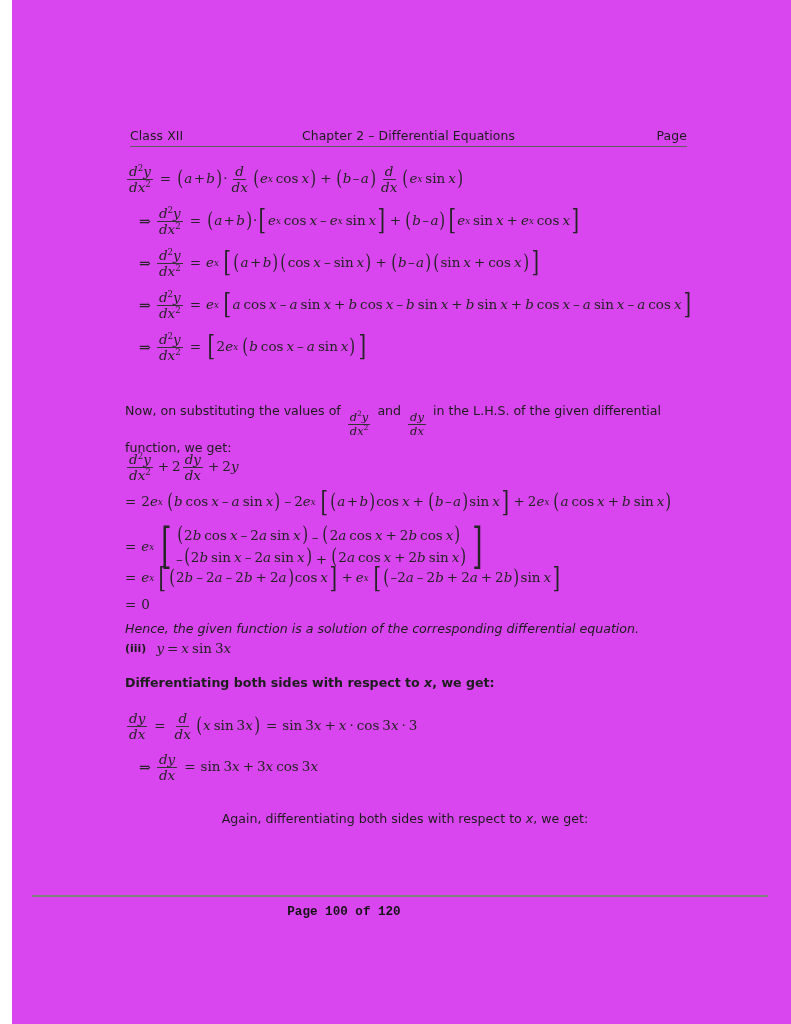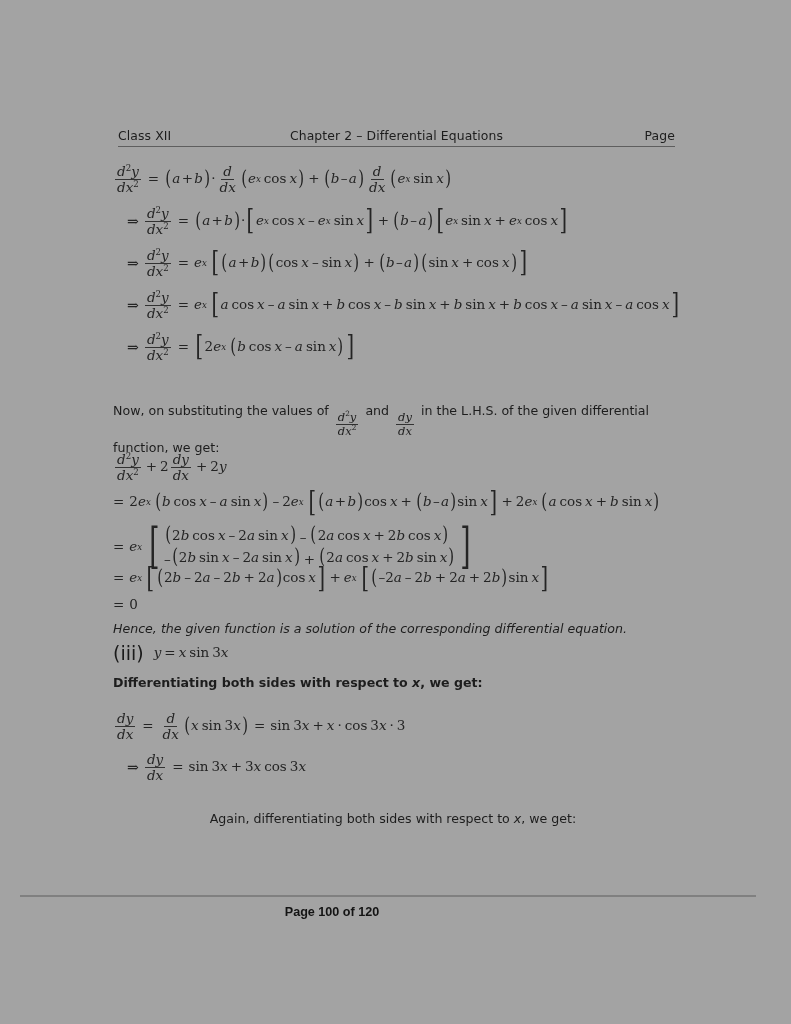--- a/index.html
+++ b/index.html
@@ -13,21 +13,22 @@
     height: 1024px;
     position: relative;
     font-family: "DejaVu Sans", sans-serif;
     color: #1b1b1b;
     overflow: hidden;
   }
 
   .page {
     position: absolute;
     inset: 0;
-    background: #a3a3a3;
+    background: #d946ef;
+    margin-left: 12px;
   }
 
   
   .header {
     position: absolute;
     left: 118px;
     top: 128px;
     width: 557px;
     display: flex;
     align-items: baseline;
@@ -162,22 +163,22 @@
     font-family: "DejaVu Serif", serif;
     font-size: 11.5px;
     line-height: 1.05;
     margin: 0 3px;
     font-style: italic;
   }
   .inline-frac .num { border-bottom: 1px solid #333; padding: 0 2px 0.5px; }
   .inline-frac .den { padding: 0.5px 2px 0; }
 
   .label-bold {
-    font-weight: normal;
-    font-size: 19px;
+    font-weight: bold;
+    font-size: 11px;
     font-family: "DejaVu Sans", sans-serif;
   }
 
   
   .footer-rule {
     position: absolute;
     left: 20px;
     top: 895px;
     width: 736px;
     height: 2px;
@@ -185,21 +186,21 @@
   }
   .footer-text {
     position: absolute;
     left: 0;
     top: 905px;
     width: 664px;
     text-align: center;
     font-size: 12.6px;
     font-weight: bold;
     color: #141414;
-    font-family: Liberation Sans, sans-serif;
+    font-family: Liberation Mono, monospace;
   }
 </style>
 </head>
 <body>
 
 <div class="page">
 
   <div class="header">
     <span>Class XII</span>
     <span class="hdr-center">Chapter 2 – Differential Equations</span>

